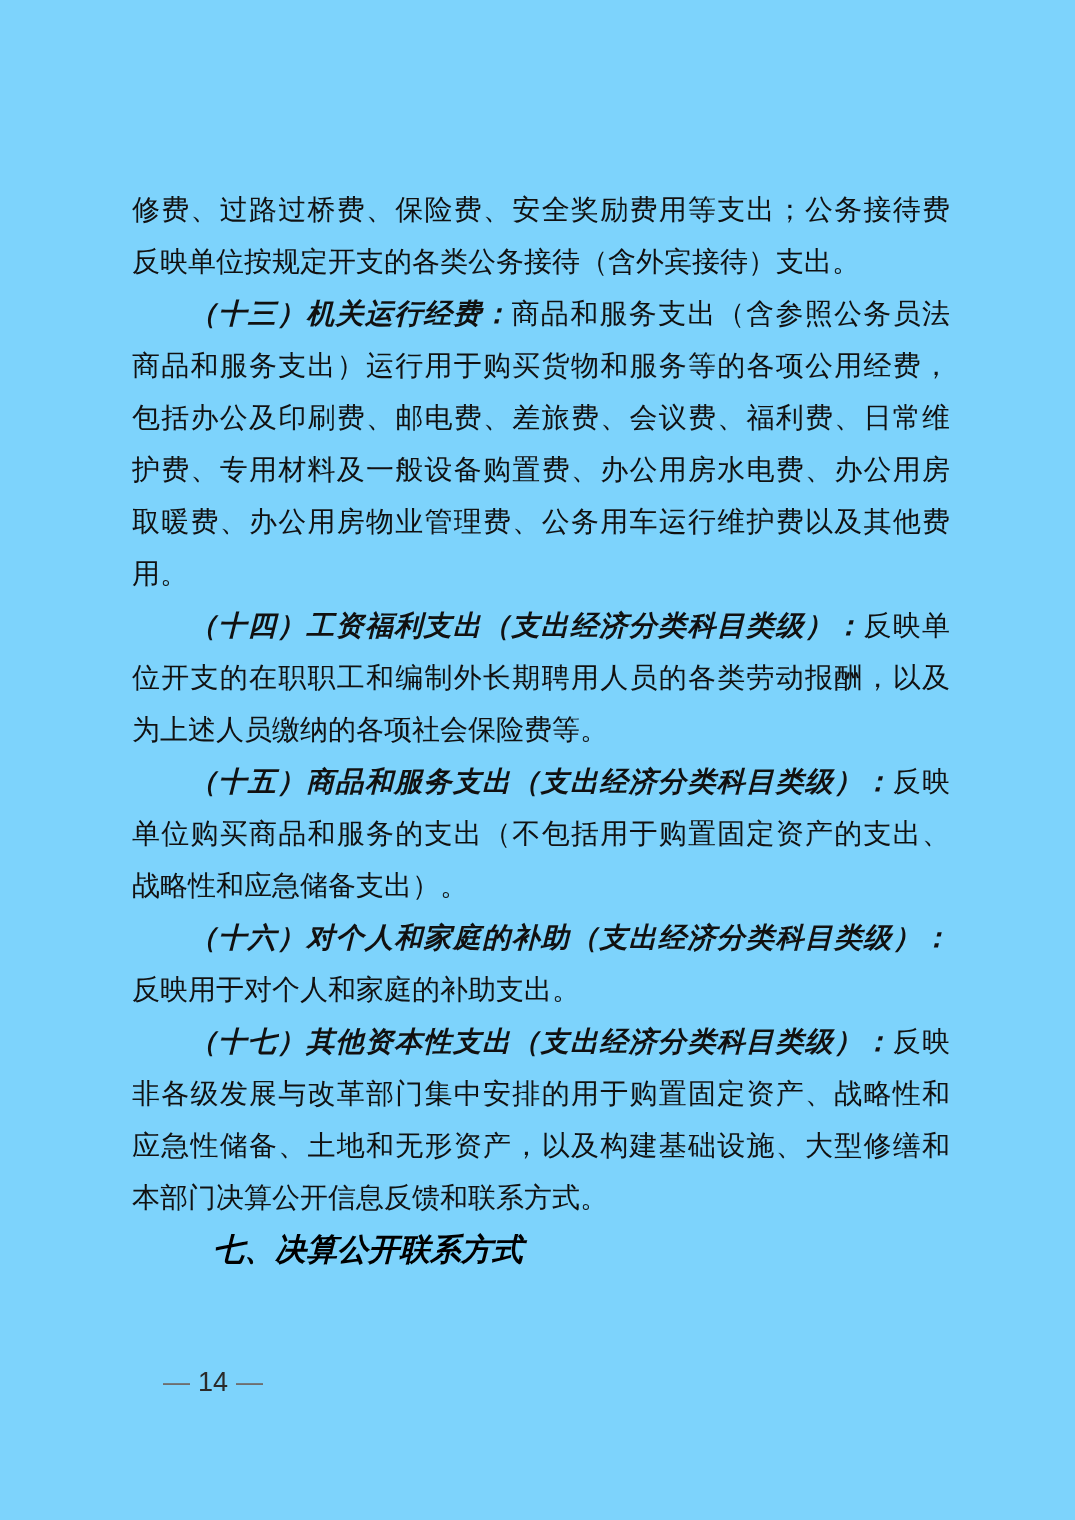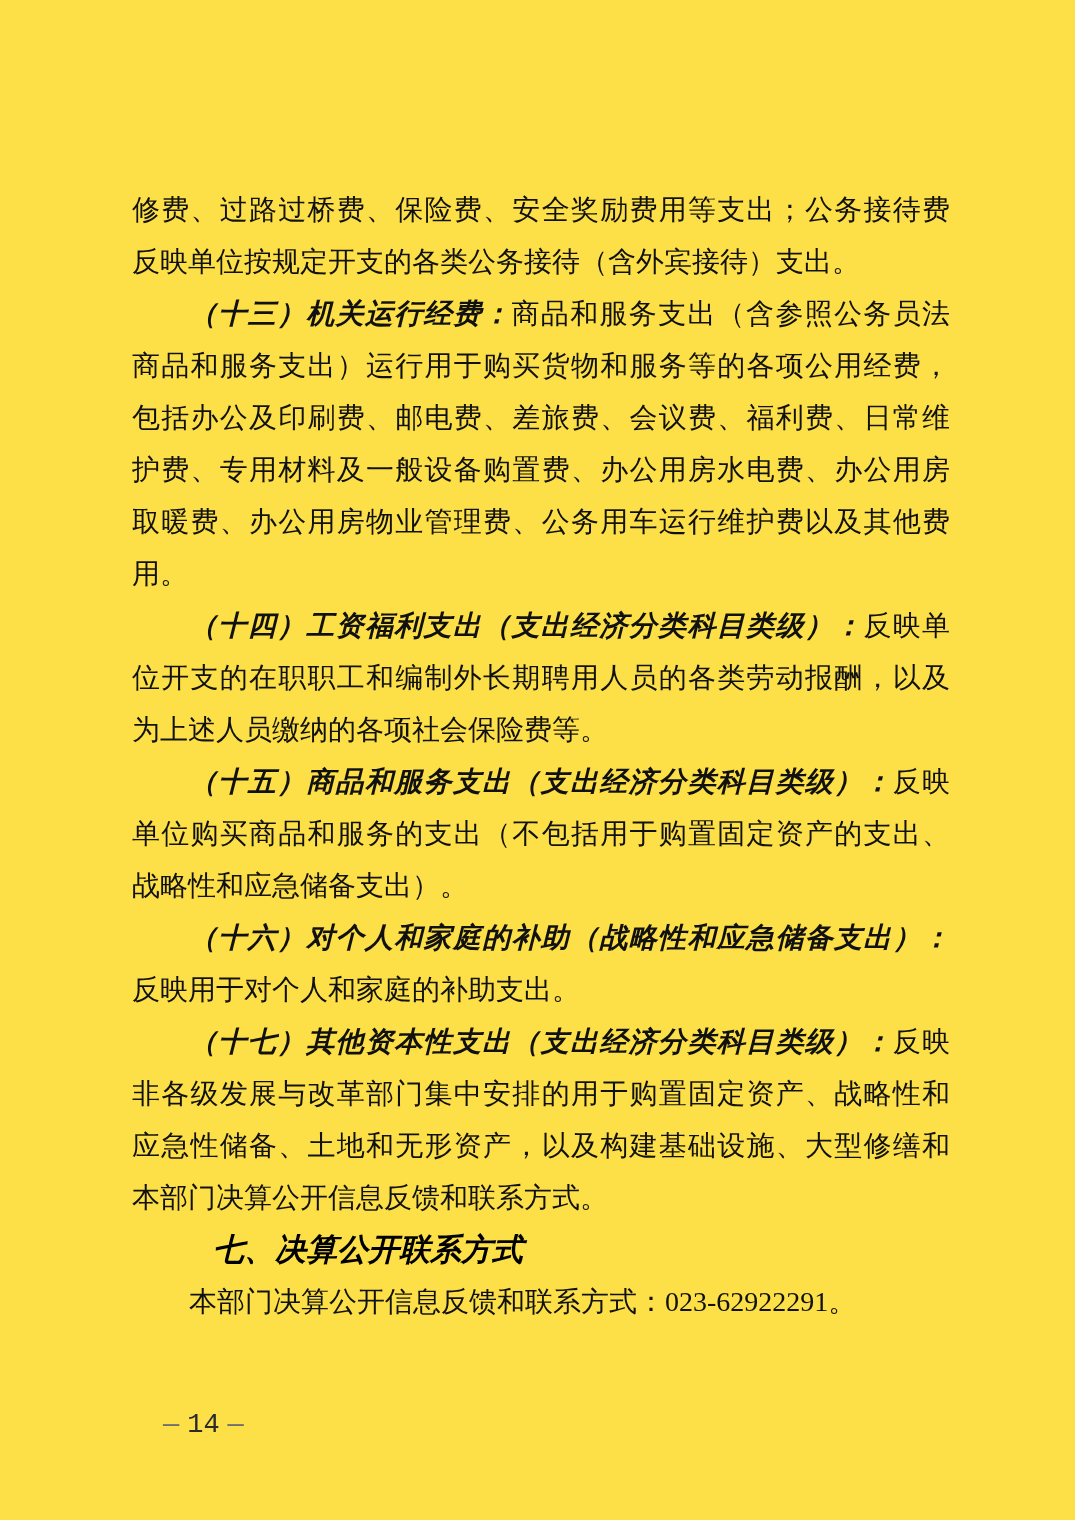--- a/index.html
+++ b/index.html
@@ -4,21 +4,21 @@
 <style>
   html, body {
     margin: 0;
     padding: 0;
     background: #ffffff;
   }
   .page {
     position: relative;
     width: 1075px;
     height: 1520px;
-    background: #fde047;
+    background: #7dd3fc;
     overflow: hidden;
     font-family: "Liberation Serif", "DejaVu Serif", serif;
   }
   .doc {
     position: absolute;
     left: 132px;
     top: 184px;
     width: 818px;
   }
   .line {
@@ -48,25 +48,25 @@
     color: #000000;
     text-indent: 55px;
   }
   .line.heading .seg {
     font-weight: 700;
     margin-left: 26px;
   }
   .footer {
     position: absolute;
     left: 163px;
-    top: 1405px;
+    top: 1362px;
     height: 40px;
     line-height: 40px;
     font-size: 27px;
-    font-family: Liberation Mono, monospace;
+    font-family: Liberation Sans, sans-serif;
   }
   .footer .dash {
     color: #6e6e6e;
   }
   .footer .num {
     color: #2b2b2b;
     padding: 0 8px;
   }
 </style>
 </head>
@@ -81,25 +81,24 @@
       <div class="line justify"><span class="seg">包括办公及印刷费、邮电费、差旅费、会议费、福利费、日常维</span></div>
       <div class="line justify"><span class="seg">护费、专用材料及一般设备购置费、办公用房水电费、办公用房</span></div>
       <div class="line justify"><span class="seg">取暖费、办公用房物业管理费、公务用车运行维护费以及其他费</span></div>
       <div class="line"><span class="seg">用。</span></div>
       <div class="line justify indent"><span class="seg b">（十四）工资福利支出（支出经济分类科目类级）：</span><span class="seg">反映单</span></div>
       <div class="line justify"><span class="seg">位开支的在职职工和编制外长期聘用人员的各类劳动报酬，以及</span></div>
       <div class="line"><span class="seg">为上述人员缴纳的各项社会保险费等。</span></div>
       <div class="line justify indent"><span class="seg b">（十五）商品和服务支出（支出经济分类科目类级）：</span><span class="seg">反映</span></div>
       <div class="line justify"><span class="seg">单位购买商品和服务的支出（不包括用于购置固定资产的支出、</span></div>
       <div class="line"><span class="seg">战略性和应急储备支出）。</span></div>
-      <div class="line justify indent"><span class="seg b">（十六）对个人和家庭的补助（战略性和应急储备支出）：</span></div>
+      <div class="line justify indent"><span class="seg b">（十六）对个人和家庭的补助（支出经济分类科目类级）：</span></div>
       <div class="line"><span class="seg">反映用于对个人和家庭的补助支出。</span></div>
       <div class="line justify indent"><span class="seg b">（十七）其他资本性支出（支出经济分类科目类级）：</span><span class="seg">反映</span></div>
       <div class="line justify"><span class="seg">非各级发展与改革部门集中安排的用于购置固定资产、战略性和</span></div>
       <div class="line justify"><span class="seg">应急性储备、土地和无形资产，以及构建基础设施、大型修缮和</span></div>
       <div class="line"><span class="seg">本部门决算公开信息反馈和联系方式。</span></div>
       <div class="line indent heading"><span class="seg b">七、决算公开联系方式</span></div>
-      <div class="line indent"><span class="seg">本部门决算公开信息反馈和联系方式：023-62922291。</span></div>
     </div>
   <div class="footer">
     <span class="dash">—</span><span class="num">14</span><span class="dash">—</span>
   </div>
 </div>
 
 </body></html>

